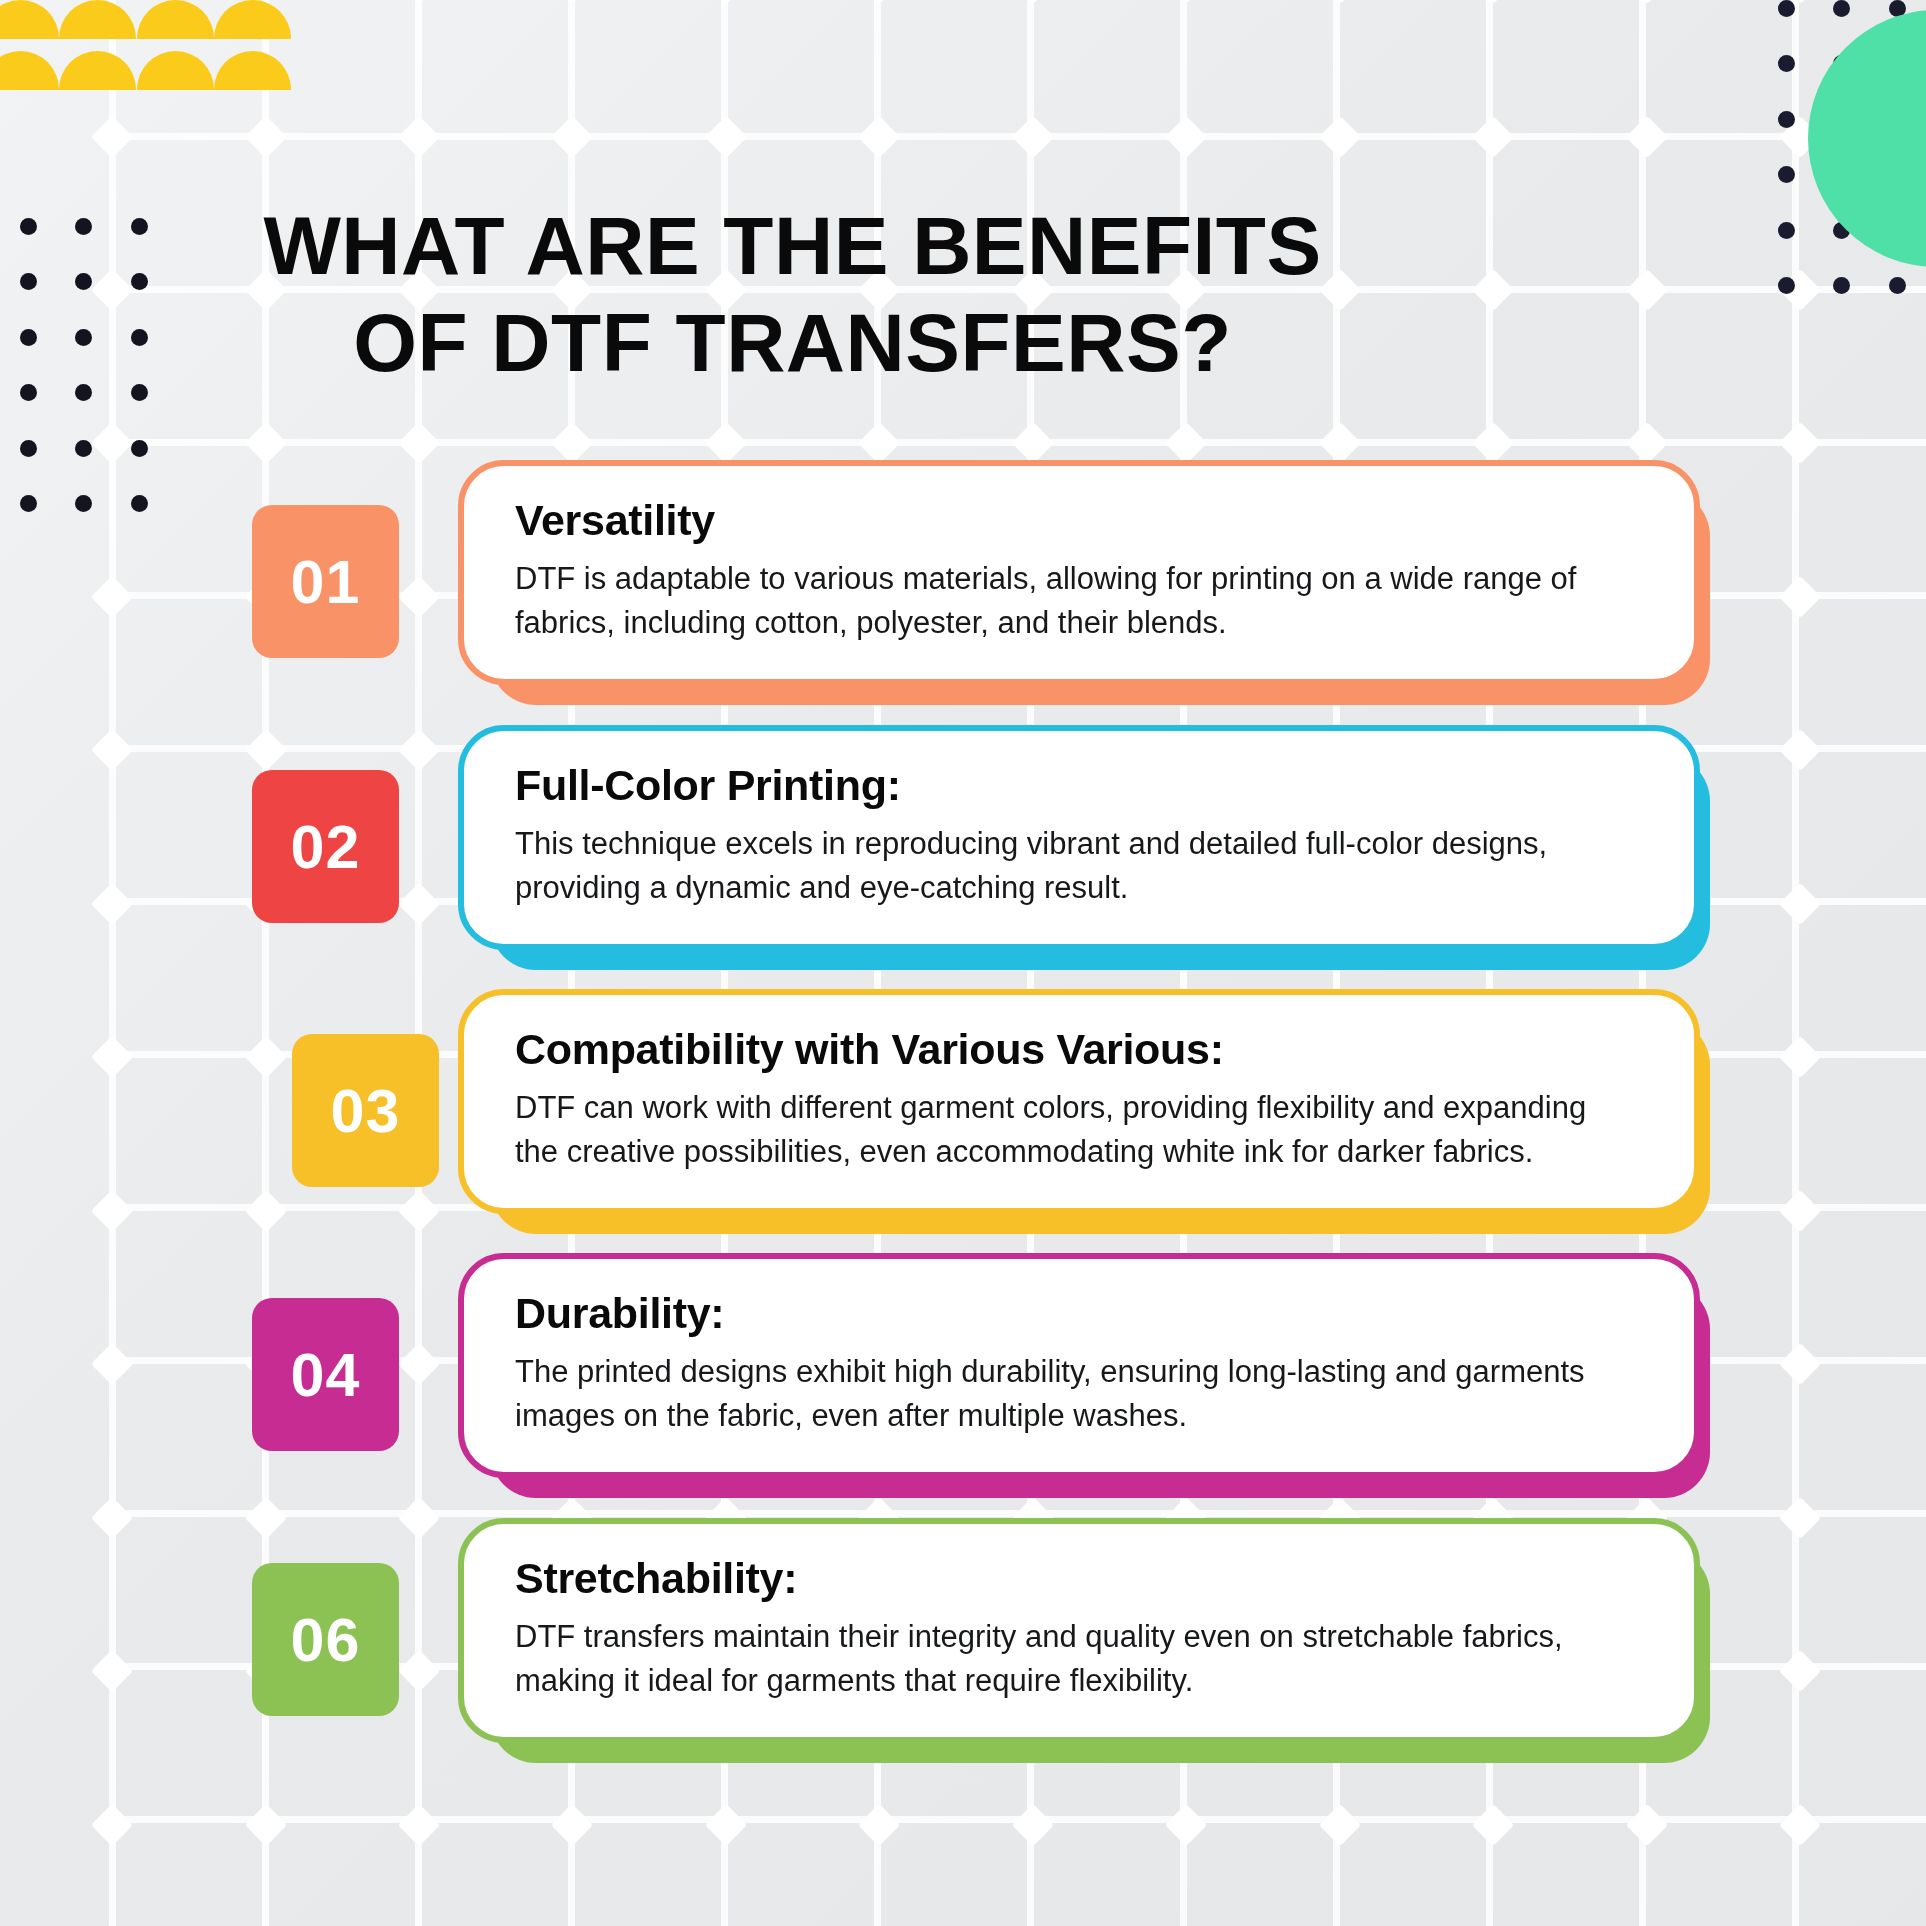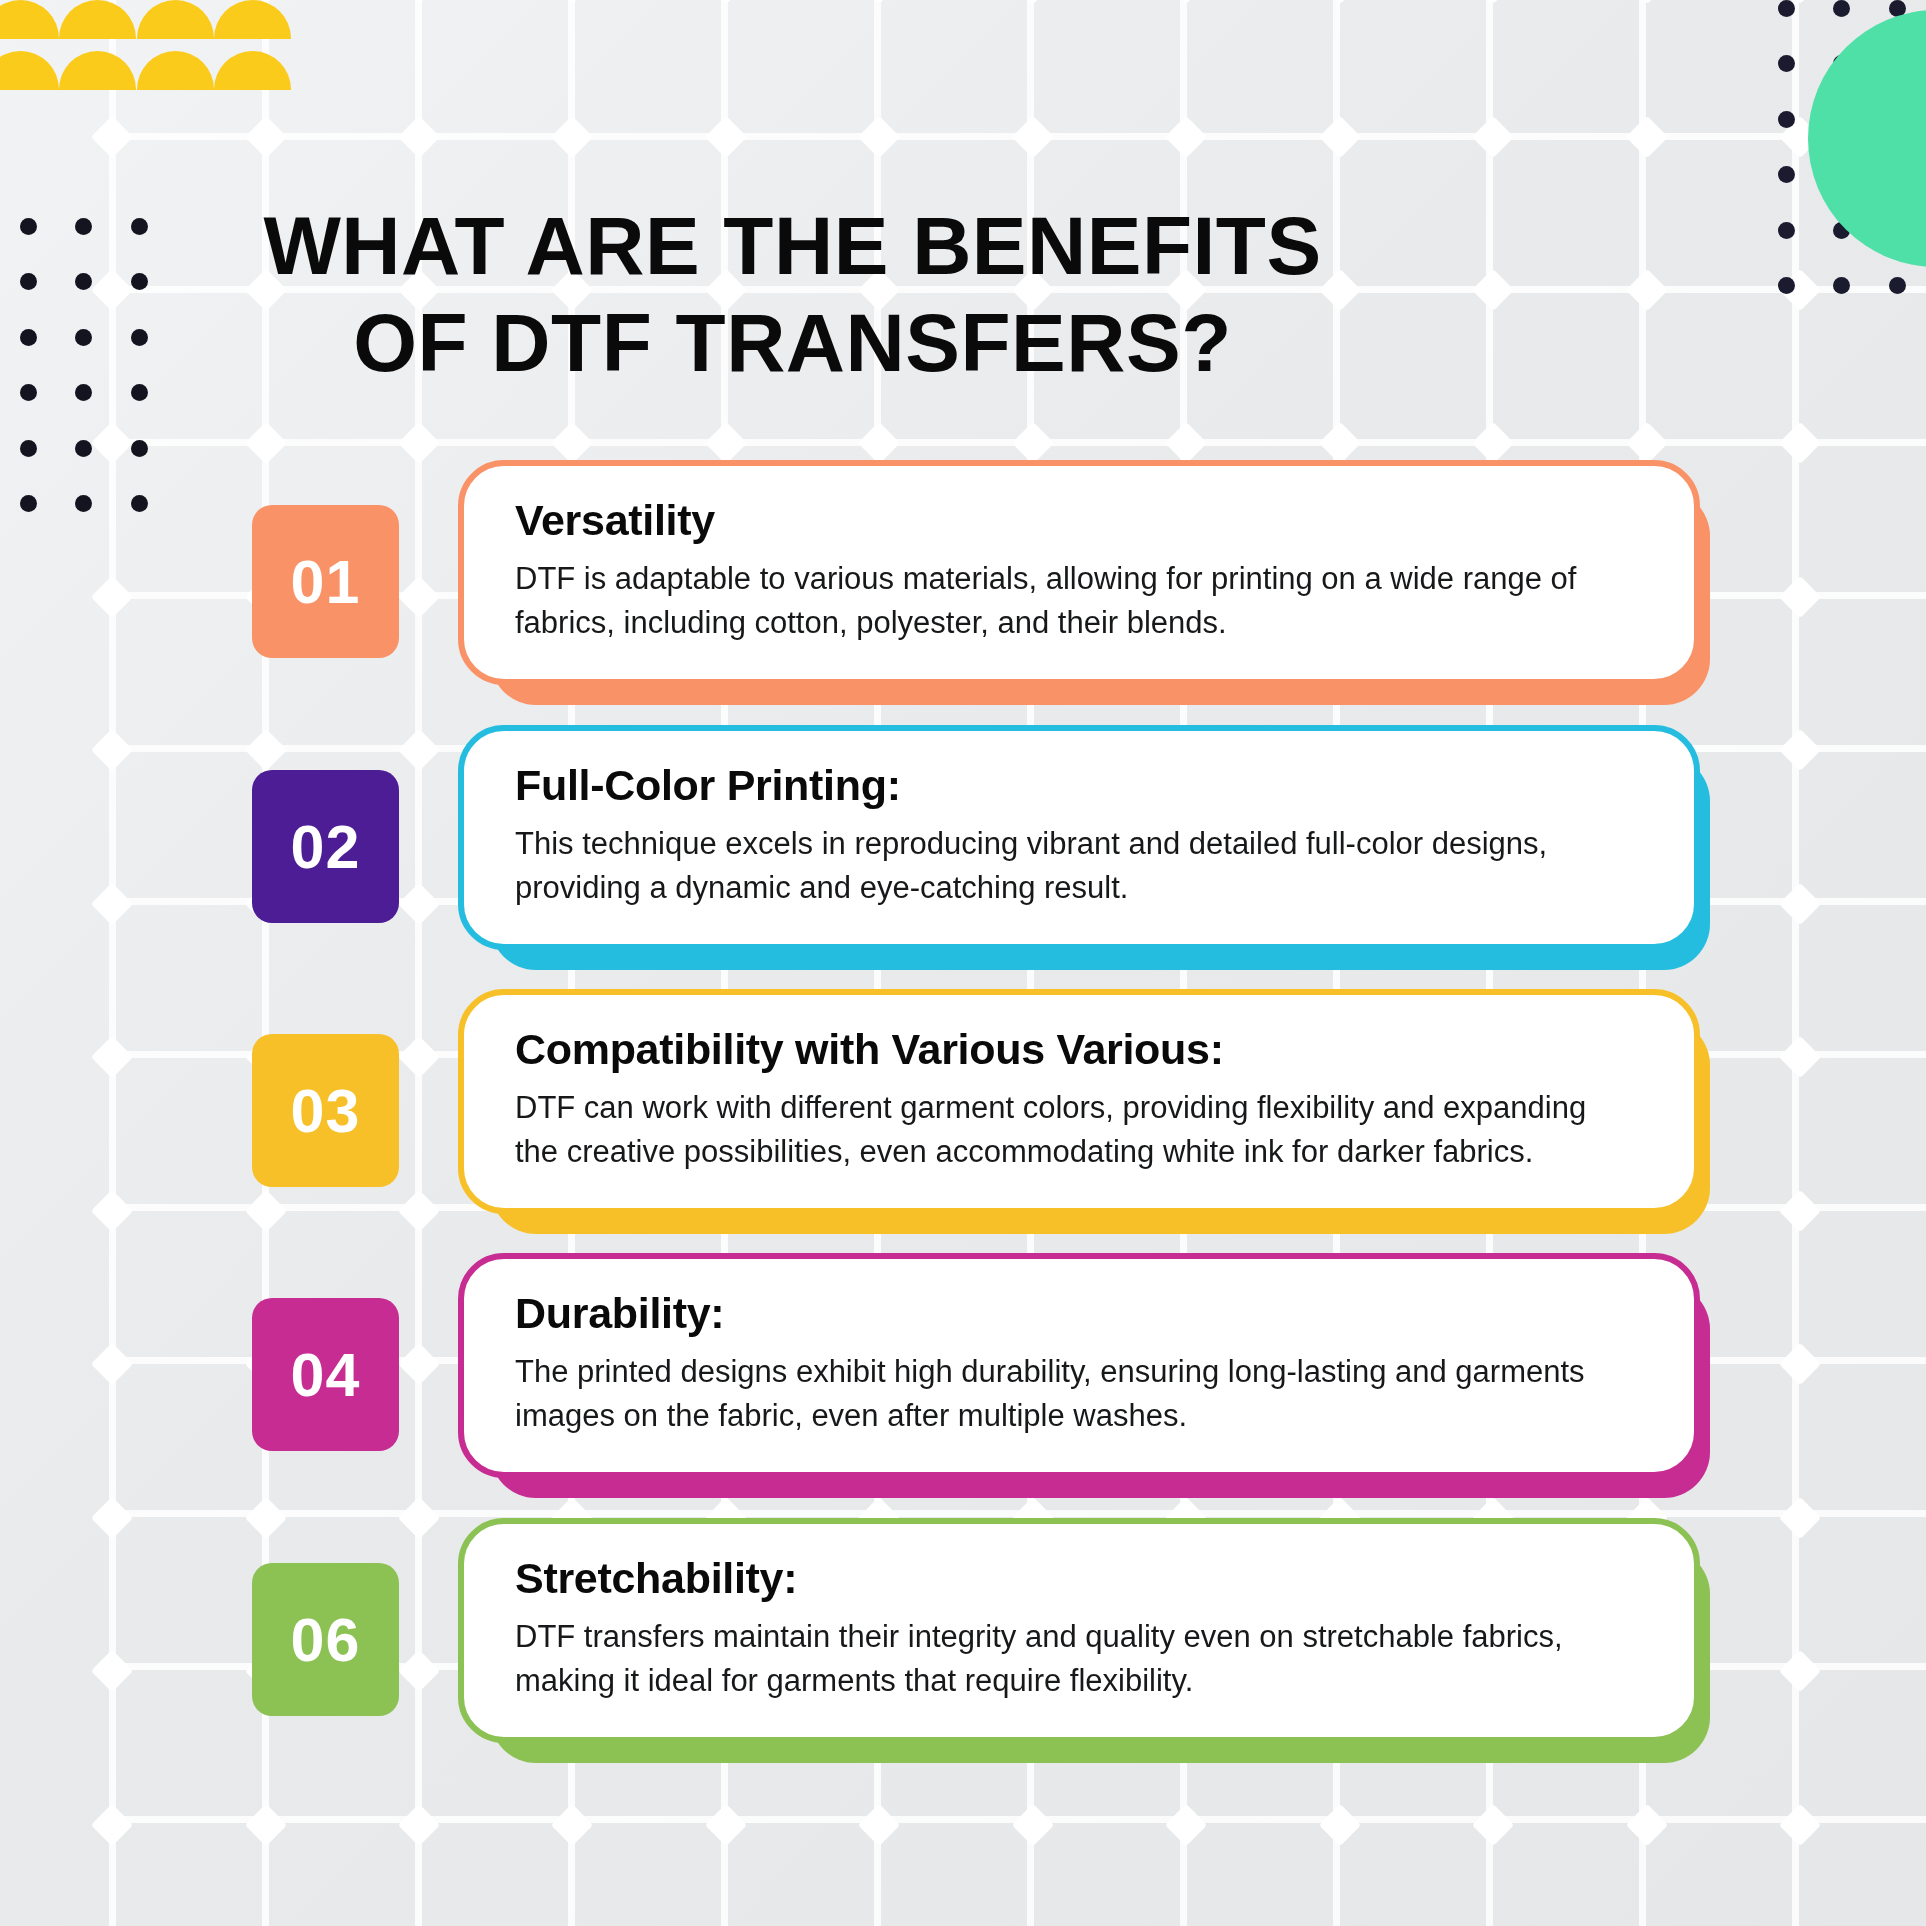--- a/index.html
+++ b/index.html
@@ -393,33 +393,33 @@
       </div>
       <div class="card-stack">
         <div class="card-shadow" style="background: rgb(250, 146, 104);"></div>
         <div class="card" style="border-color: rgb(250, 146, 104);">
           <div class="card-title">Versatility</div>
           <div class="card-body">DTF is adaptable to various materials, allowing for printing on a wide range of fabrics, including cotton, polyester, and their blends.</div>
         </div>
       </div>
     </div>
     <div class="row" style="top: 725px;">
-      <div class="badge" style="background: #4c1d95; top: 45px;">
+      <div class="badge" style="background: #ef4444; top: 45px;">
         <span>02</span>
       </div>
       <div class="card-stack">
         <div class="card-shadow" style="background: rgb(36, 189, 224);"></div>
         <div class="card" style="border-color: rgb(36, 189, 224);">
           <div class="card-title">Full-Color Printing:</div>
           <div class="card-body">This technique excels in reproducing vibrant and detailed full-color designs, providing a dynamic and eye-catching result.</div>
         </div>
       </div>
     </div>
     <div class="row" style="top: 989px;">
-      <div class="badge" style="background: rgb(247, 192, 40); top: 45px;">
+      <div class="badge" style="background: rgb(247, 192, 40); top: 45px; margin-left: 40px;">
         <span>03</span>
       </div>
       <div class="card-stack">
         <div class="card-shadow" style="background: rgb(247, 192, 40);"></div>
         <div class="card" style="border-color: rgb(247, 192, 40);">
           <div class="card-title">Compatibility with Various Various:</div>
           <div class="card-body">DTF can work with different garment colors, providing flexibility and expanding the creative possibilities, even accommodating white ink for darker fabrics.</div>
         </div>
       </div>
     </div>

